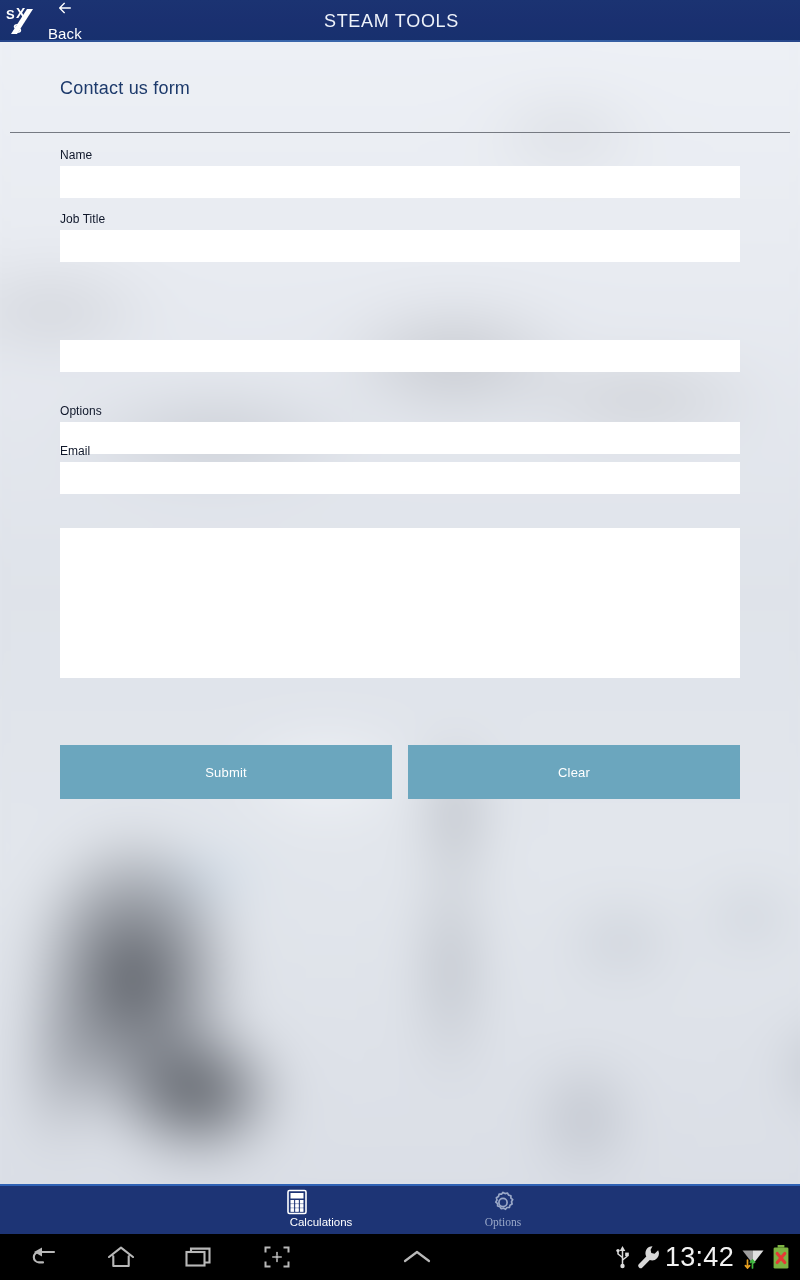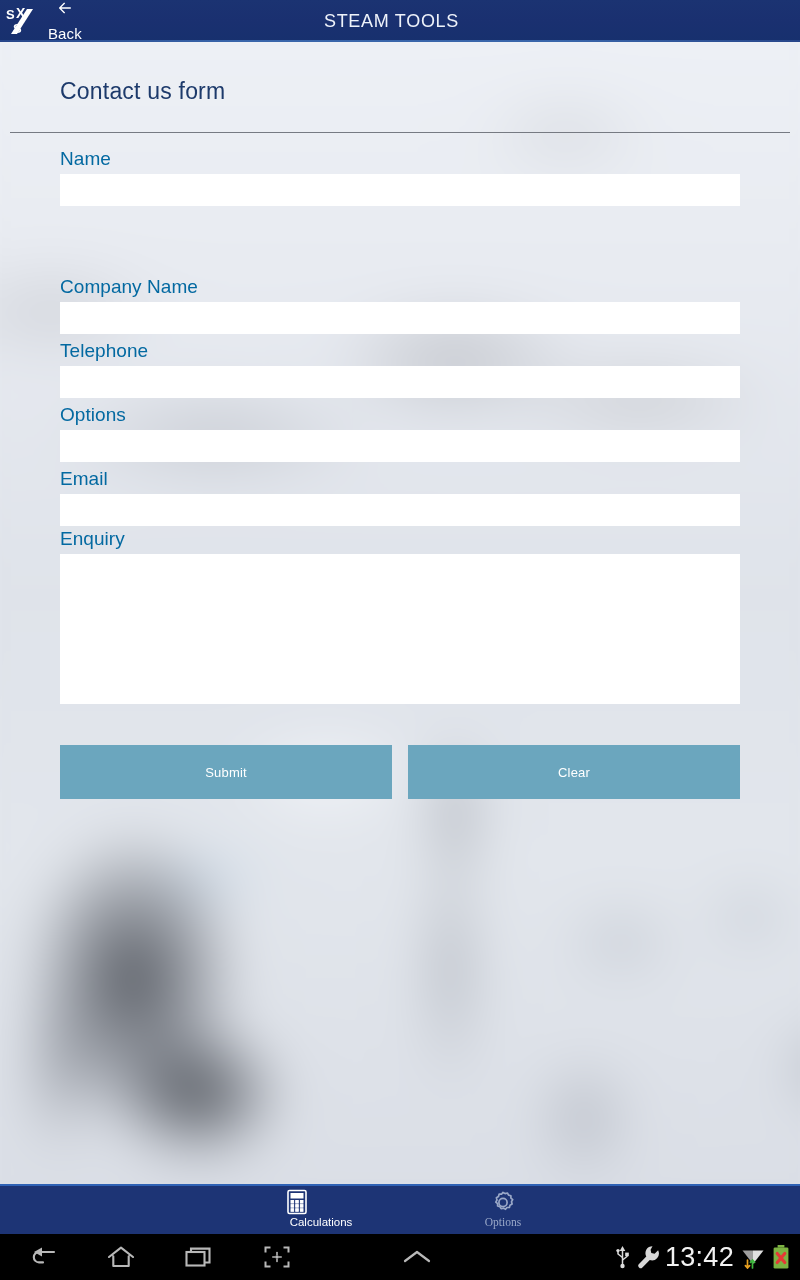--- a/index.html
+++ b/index.html
@@ -121,37 +121,37 @@
     position: absolute;
     inset: 0;
     z-index: 5;
   }
 
   .page-title {
     position: absolute;
     left: 60px;
     top: 36px;
     color: #1d3a6b;
-    font-size: 23px;
+    font-size: 18px;
     letter-spacing: .2px;
   }
 
   .divider {
     position: absolute;
     left: 10px;
     top: 90px;
     width: 780px;
     height: 1px;
     background: #767a82;
   }
 
   .field { position: absolute; left: 60px; }
   .field-label {
-    color: #0369a1;
-    font-size: 19px;
+    color: #0f172a;
+    font-size: 12px;
     letter-spacing: .05px;
     display: block;
     margin-bottom: 4px;
   }
   .field-input {
     display: block;
     width: 680px;
     height: 32px;
     background: #ffffff;
     border: none;
@@ -296,43 +296,41 @@
 
     <div class="form">
       <div class="page-title">Contact us form</div>
       <div class="divider"></div>
 
       <div class="field" style="top:106px">
         <label class="field-label">Name</label>
         <input class="field-input" type="text" placeholder="" style="">
       </div>
 
-
-      <div class="field" style="top:234px">
-        <label class="field-label">Company Name</label>
+      <div class="field" style="top:170px">
+        <label class="field-label">Job Title</label>
         <input class="field-input" type="text" placeholder="" style="">
       </div>
 
+
       <div class="field" style="top:298px">
-        <label class="field-label">Telephone</label>
         <input class="field-input" type="text" placeholder="" style="">
       </div>
 
       <div class="field" style="top:362px">
         <label class="field-label">Options</label>
         <input class="field-input" type="text" placeholder="" style="">
       </div>
 
-      <div class="field" style="top:426px">
+      <div class="field" style="top:402px">
         <label class="field-label">Email</label>
         <input class="field-input" type="text" placeholder="" style="">
       </div>
 
       <div class="field" style="top:486px">
-        <label class="field-label">Enquiry</label>
         <textarea class="field-textarea" placeholder="" style=""></textarea>
       </div>
 
       <div class="btn-row">
         <button class="btn">Submit</button>
         <button class="btn">Clear</button>
       </div>
     </div>
   </div>
 

